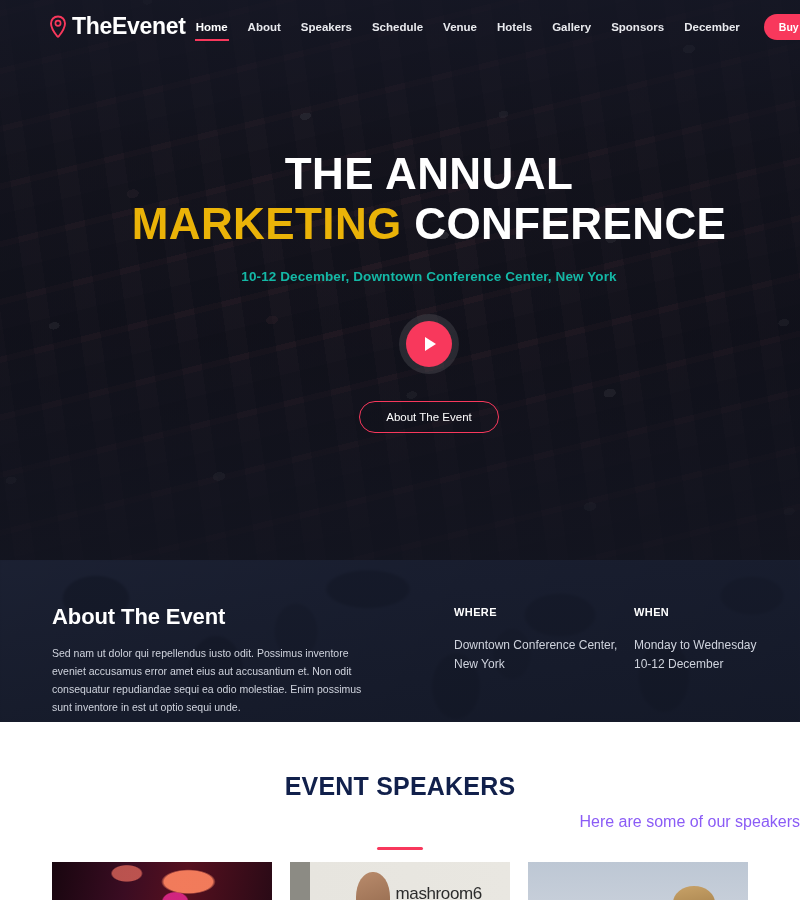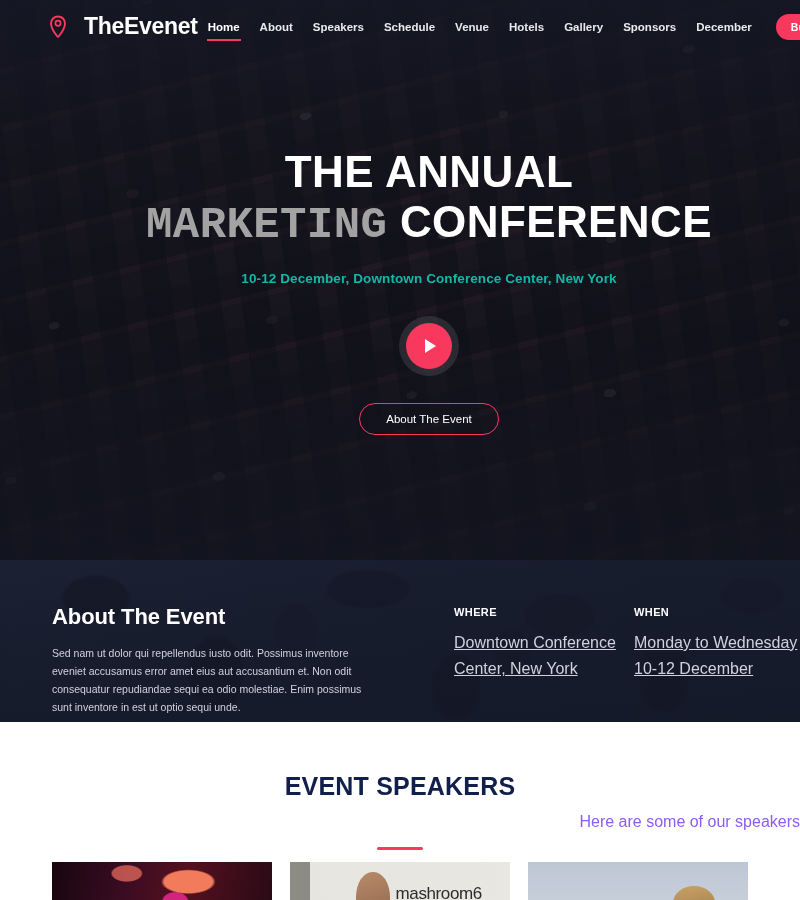--- a/index.html
+++ b/index.html
@@ -77,21 +77,21 @@
   }
 
   
   .nav {
     position:absolute; left:0; top:0;
     width:800px; height:53px;
     display:flex; align-items:center;
     padding:0 48px;
     z-index:6;
   }
-  .logo { display:flex; align-items:center; gap:16px; cursor:pointer; }
+  .logo { display:flex; align-items:center; gap:4px; cursor:pointer; }
   .pin-icon { width:20px; height:24px; display:block; flex:none; }
   .logo-text {
     color:#ffffff;
     font-size:23px;
     font-weight:700;
     letter-spacing:-.3px;
     line-height:1;
     white-space:nowrap;
   }
 
@@ -143,21 +143,21 @@
     margin-left:29px;
   }
   .hero-h1 {
     text-align:center;
     color:#ffffff;
     font-size:44px;
     font-weight:700;
     line-height:1.13;
     letter-spacing:.4px;
   }
-  .hero-h1 .accent { color:#a3a3a3;font-family:Liberation Mono, monospace; }
+  .hero-h1 .accent { color:#eab308; }
   .hero-sub {
     margin-top:20px;
     color:#14b8a6;
     font-size:13.5px;
     font-weight:700;
     letter-spacing:.1px;
     text-align:center;
   }
   .play-wrap {
     margin-top:30px;
@@ -244,25 +244,24 @@
   .about-col { flex:none; width:178px; padding-top:2px; }
   .about-col.where { margin-left:90px; }
   .about-col.when  { margin-left:2px; }
   .col-title {
     color:#ffffff;
     font-size:11px;
     font-weight:700;
     letter-spacing:.4px;
   }
   .col-body {
-    margin-top:12px;
+    margin-top:18px;
     color:#cfd3dd;
-    font-size:16px;
+    font-size:12px;
     line-height:1.62;
-    text-decoration:underline;
   }
 
   
   .speakers {
     position:relative;
     width:800px; height:178px;
     background:#ffffff;
     padding-top:50px;
   }
   .sp-h2 {

